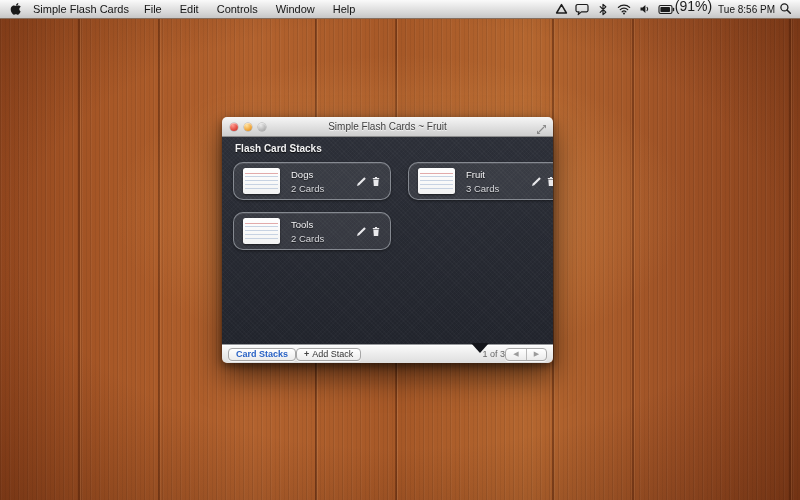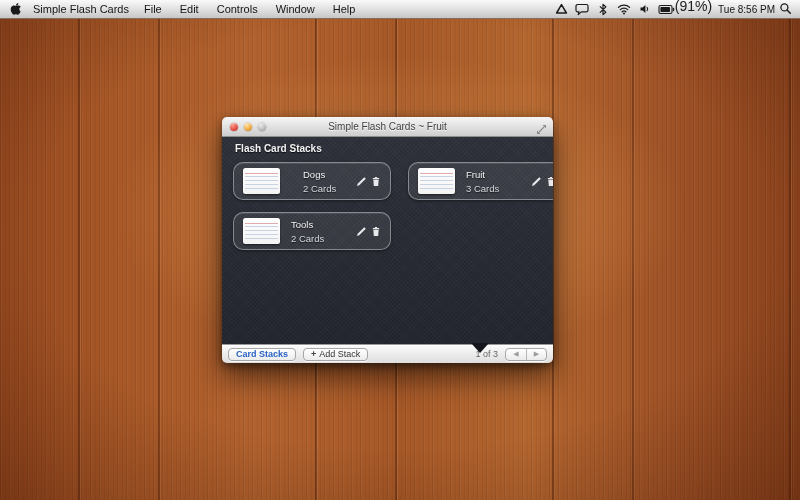--- a/index.html
+++ b/index.html
@@ -76,21 +76,21 @@
     text-shadow:0 1px 1px rgba(0,0,0,.8);
   }
   .stack {
     position:absolute; width:158px; height:38px;
     border-radius:10px;
     background:rgba(255,255,255,.075);
     border:1px solid rgba(195,200,208,.55);
     box-shadow:inset 0 1px 0 rgba(255,255,255,.10), 0 1px 3px rgba(0,0,0,.45);
     display:flex; align-items:center; padding:0 9px;
   }
-  .stack.pos-0 { left:11px;  top:25px;gap:12px; }
+  .stack.pos-0 { left:11px;  top:25px; }
   .stack.pos-1 { left:186px; top:25px; }
   .stack.pos-2 { left:11px;  top:75px; }
   .thumb {
     width:37px; height:26px; flex:none; position:relative; overflow:hidden;
     background:linear-gradient(#ffffff,#f3f3f3);
     border-radius:2.5px; box-shadow:0 1px 2px rgba(0,0,0,.55);
   }
   .thumb::before { content:""; position:absolute; left:2px; right:2px; top:5px; height:1px; background:#e2aaaa; }
   .thumb::after  { content:""; position:absolute; left:2px; right:2px; top:8px; bottom:2px;
     background:repeating-linear-gradient(to bottom, #c7d2e2 0 1px, rgba(0,0,0,0) 1px 4px); }
@@ -104,21 +104,21 @@
     position:absolute; left:249px; top:226px; width:0; height:0;
     border-left:9px solid transparent; border-right:9px solid transparent;
     border-top:10px solid #14161b; z-index:30;
   }
 
   .toolbar {
     position:absolute; left:0; right:0; bottom:0; height:19px;
     background:linear-gradient(#fbfbfb,#dedede);
     border-top:1px solid #97999c;
     box-shadow:inset 0 1px 0 #ffffff;
-    display:flex; align-items:center; padding:0 6px; gap:7px; z-index:20;
+    display:flex; align-items:center; padding:0 6px; z-index:20;
   }
   .tbtn {
     height:13px; display:flex; align-items:center; gap:3px; padding:0 7px;
     background:linear-gradient(#ffffff,#ececec);
     border:1px solid #a6a6a6; border-radius:4px;
     font-size:9px; color:#333; box-shadow:0 1px 0 rgba(255,255,255,.8);
     white-space:nowrap;
   }
   .tbtn.view { color:#2a63c6; font-weight:bold; }
   .plus { font-weight:bold; font-size:9px; color:#444; }

